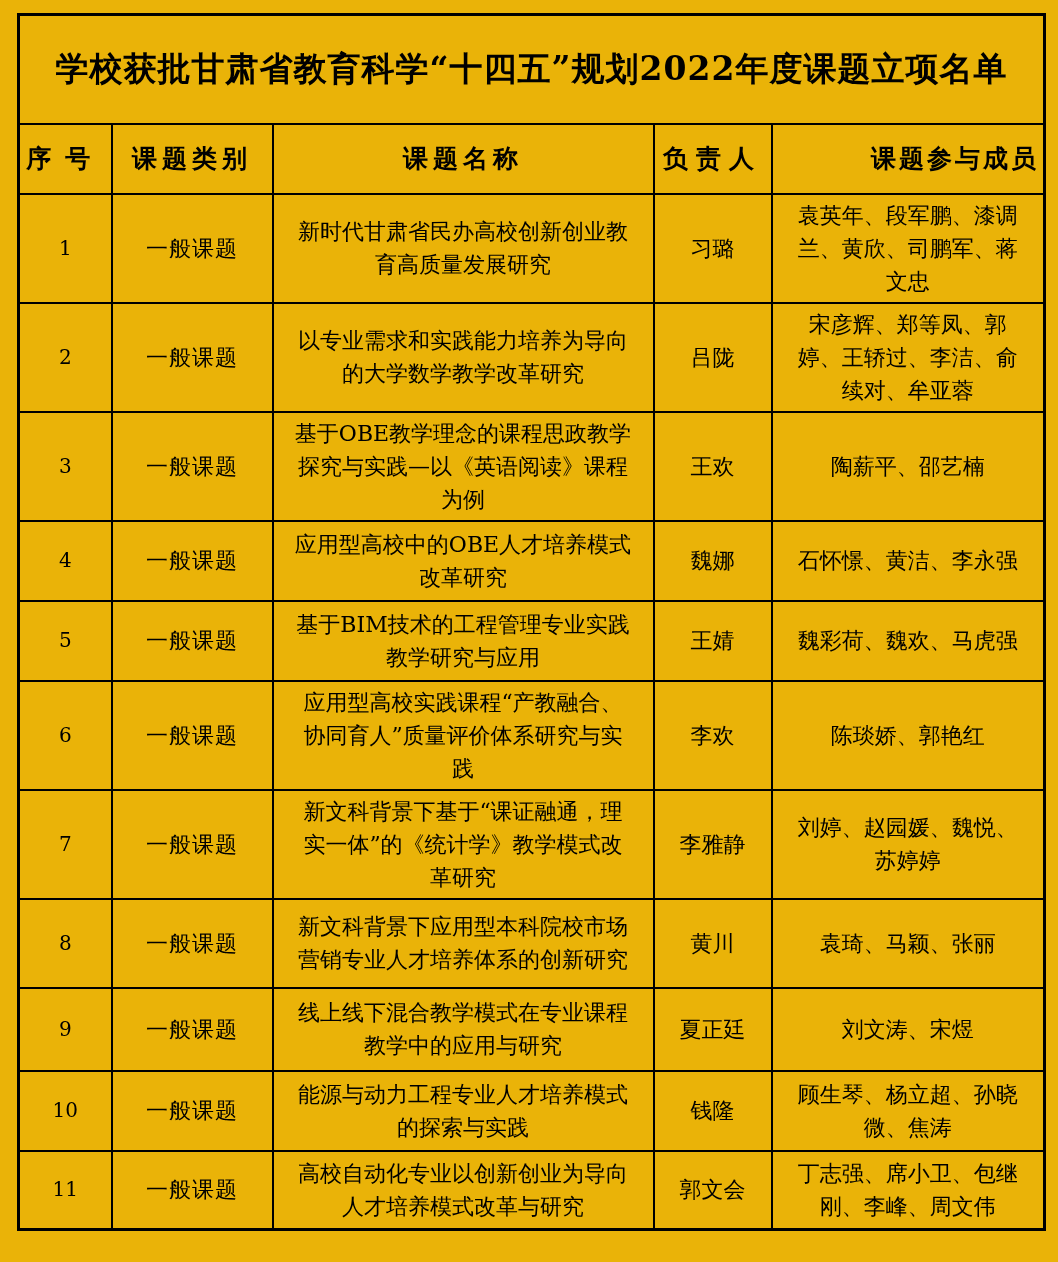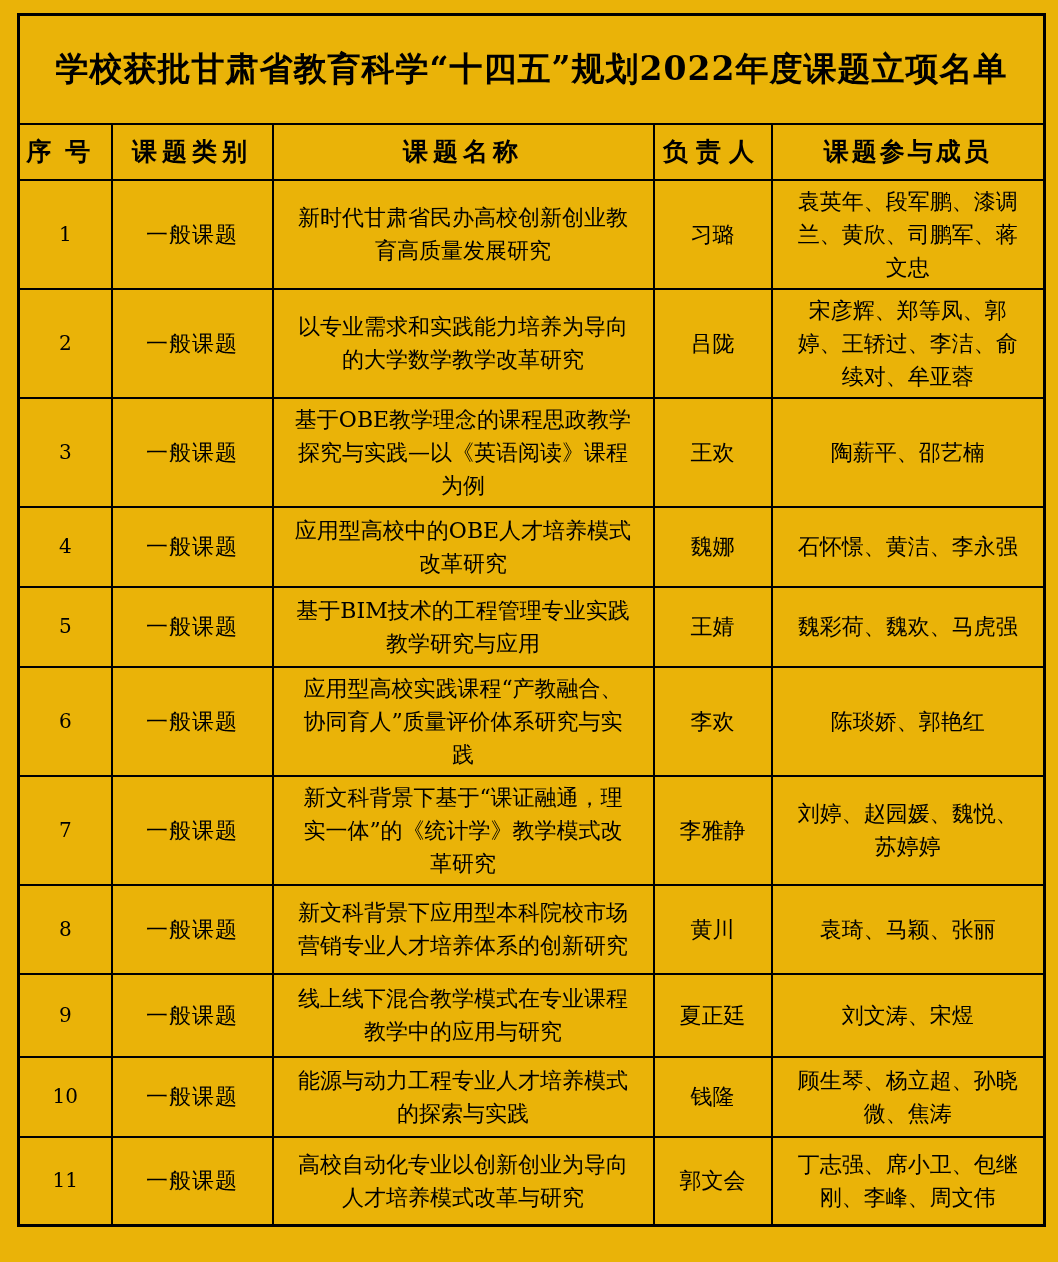--- a/index.html
+++ b/index.html
@@ -34,30 +34,30 @@
   
   td.title-cell {
     height: 109px;
     font-size: 33px;
     font-weight: bold;
     letter-spacing: 1px;
     border-bottom: 3px solid #000000;
     padding: 0 8px;
   }
   
-  tr.header-row { height: 56px; margin-top: 15px; }
+  tr.header-row { height: 70px; margin-top: 15px; }
   tr.header-row th {
     font-size: 25px;
     font-weight: bold;
     letter-spacing: 5px;
     padding: 0 4px;
   }
   tr.header-row th.h-no     { letter-spacing: 14px; }
   tr.header-row th.h-leader { letter-spacing: 8px;  }
-  tr.header-row th.h-members{ letter-spacing: 3px;  }
+  tr.header-row th.h-members{ letter-spacing: 3px; text-align: right;  }
   
   tbody td {
     font-size: 22px;
     line-height: 33px;
     padding: 4px 6px;
   }
   tbody td.c-no { font-size: 20px; }
   tbody td.c-category { letter-spacing: 1px; }
   tbody td.c-name { padding: 4px 19px; }
   tbody td.c-members { padding: 4px 19px; margin-left: 48px; }
@@ -65,21 +65,21 @@
   tbody tr:nth-child(1)  { height: 106px; }
   tbody tr:nth-child(2)  { height: 105px; }
   tbody tr:nth-child(3)  { height: 102px; }
   tbody tr:nth-child(4)  { height: 80px;  }
   tbody tr:nth-child(5)  { height: 80px;  }
   tbody tr:nth-child(6)  { height: 105px; }
   tbody tr:nth-child(7)  { height: 105px; }
   tbody tr:nth-child(8)  { height: 89px;  }
   tbody tr:nth-child(9)  { height: 83px;  }
   tbody tr:nth-child(10) { height: 80px;  }
-  tbody tr:nth-child(11) { height: 89px;  }
+  tbody tr:nth-child(11) { height: 79px;  }
 </style>
 </head>
 <body>
 
 <div class="sheet">
   <table class="grid">
     <colgroup>
       <col style="width:93px">
       <col style="width:161px">
       <col style="width:381px">

